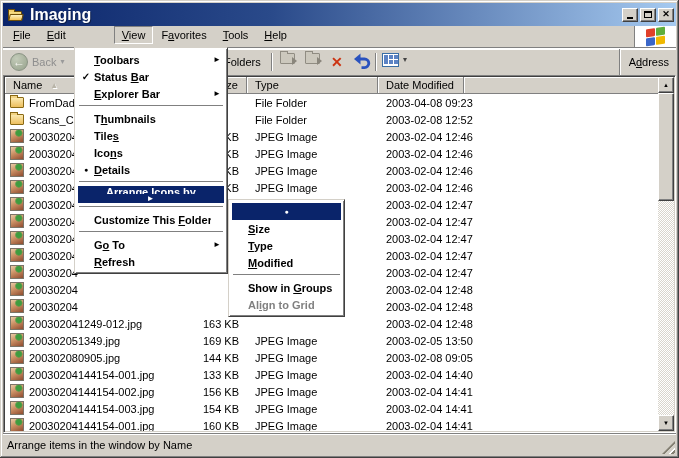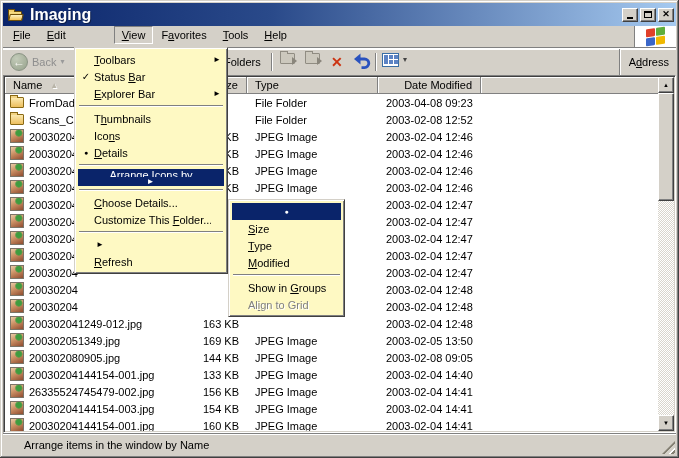--- a/index.html
+++ b/index.html
@@ -110,21 +110,21 @@
     box-shadow: inset 1px 1px 0 #404040, inset -1px -1px 0 #d4d0c8;
   }
   .lheader { position:absolute; left:1px; top:1px; right:17px; height:17px;
              display:flex; background:#d4d0c8; }
   .hcell { background:#d4d0c8; padding:2px 8px; white-space:nowrap; overflow:hidden;
            border-right:1px solid #808080; border-bottom:1px solid #808080;
            box-shadow: inset 1px 1px 0 #fff; display:flex; align-items:center; }
   .h-name { width:160px; }
   .h-size { width:82px; justify-content:flex-end; }
   .h-type { width:131px; }
-  .h-date { width:103px;justify-content:flex-end; }
+  .h-date { width:86px; }
   .h-fill { flex:1; border-right:none; }
   .sortarrow { font-size:8px; color:#b8b4a8; margin-left:8px;
                text-shadow:1px 1px 0 #fff; }
   .rows { position:absolute; left:1px; top:18px; right:17px; bottom:1px;
           background:#fff; overflow:hidden; }
   .row { height:17px; display:flex; align-items:center; position:relative; white-space:nowrap; }
   .ficon { position:absolute; left:5px; top:2px; width:14px; height:13px; }
   .ficon[data-icon="folder"] {
     background:linear-gradient(#fbe9b0,#edbf5e); border:1px solid #8a6914;
     border-radius:1px; height:11px; top:3px;
@@ -151,30 +151,30 @@
   .sbtn.up { top:0; } .sbtn.down { bottom:0; }
   .strack { position:absolute; left:0; right:0; top:16px; bottom:16px;
             background:repeating-conic-gradient(#ffffff 0% 25%, #d9d5cc 0% 50%) 0 0 / 2px 2px; }
   .sthumb { position:absolute; left:0; right:0; top:0; height:108px; background:#d4d0c8;
             border:1px solid; border-color:#fff #404040 #404040 #fff;
             box-shadow: inset -1px -1px 0 #808080; }
 
   
   .statusbar { position:absolute; left:3px; right:3px; bottom:3px; height:22px;
                border-top:1px solid #808080; box-shadow: inset 0 1px 0 #fff;
-               display:flex; align-items:center; padding-left:21px; }
+               display:flex; align-items:center; padding-left:4px; }
   .grip { position:absolute; right:1px; bottom:1px; width:13px; height:13px;
           background:repeating-linear-gradient(135deg, transparent 0 2px, #fff 2px 3px,
                      #848073 3px 5px, transparent 5px 6px);
           clip-path:polygon(100% 0, 100% 100%, 0 100%); }
 
   
-  .menu { position:absolute; background:#fef9c3; padding:3px;
+  .menu { position:absolute; background:#ffffff; padding:3px;
           border:1px solid; border-color:#d4d0c8 #404040 #404040 #d4d0c8;
-          box-shadow: inset 1px 1px 0 #fff, inset -1px -1px 0 #808080; }
+          box-shadow: inset 1px 1px 0 #fff, inset -1px -1px 0 #808080; font-weight: bold; }
   .viewmenu { left:74px; top:47px; width:154px; z-index:20; }
   .submenu  { left:228px; top:199px; width:117px; z-index:21; }
   .mi { height:17px; display:flex; align-items:center; white-space:nowrap; }
   .gut { width:16px; flex:none; text-align:center; font-size:10px; line-height:17px; }
   .gut.radio { font-size:7px; }
   .lbl { flex:1; overflow:hidden; }
   .subarr { width:13px; flex:none; font-size:8px; text-align:right; padding-right:3px; }
   .mi.hl { background:#0a246a; color:#fff;flex-direction:column; }
   .mi.dis .lbl { color:#808080; text-shadow:1px 1px 0 #fff; }
   .msep { height:0; border-top:1px solid #808080; border-bottom:1px solid #fff; margin:3px 1px; }
@@ -412,21 +412,21 @@
         <div class="row">
           <span class="ficon" data-icon="jpeg"></span>
           <span class="c-name">20030204144154-001.jpg</span>
           <span class="c-size">133 KB</span>
           <span class="c-type">JPEG Image</span>
           <span class="c-date">2003-02-04 14:40</span>
         </div>
 
         <div class="row">
           <span class="ficon" data-icon="jpeg"></span>
-          <span class="c-name">26335524745479-002.jpg</span>
+          <span class="c-name">20030204144154-002.jpg</span>
           <span class="c-size">156 KB</span>
           <span class="c-type">JPEG Image</span>
           <span class="c-date">2003-02-04 14:41</span>
         </div>
 
         <div class="row">
           <span class="ficon" data-icon="jpeg"></span>
           <span class="c-name">20030204144154-003.jpg</span>
           <span class="c-size">154 KB</span>
           <span class="c-type">JPEG Image</span>
@@ -473,48 +473,49 @@
       <span class="subarr">►</span>
     </div>
     <div class="msep"></div>
     <div class="mi">
       <span class="gut"></span>
       <span class="lbl">T<u>h</u>umbnails</span>
       <span class="subarr"></span>
     </div>
     <div class="mi">
       <span class="gut"></span>
+      <span class="lbl">Tile<u>s</u></span>
+      <span class="subarr"></span>
+    </div>
+    <div class="mi">
+      <span class="gut"></span>
       <span class="lbl">Ico<u>n</u>s</span>
       <span class="subarr"></span>
     </div>
     <div class="mi">
       <span class="gut radio">●</span>
       <span class="lbl"><u>D</u>etails</span>
       <span class="subarr"></span>
     </div>
     <div class="msep"></div>
     <div class="mi hl">
       <span class="gut"></span>
       <span class="lbl">Arrange <u>I</u>cons by</span>
       <span class="subarr">►</span>
     </div>
     <div class="msep"></div>
     <div class="mi">
       <span class="gut"></span>
-      <span class="lbl"><u>C</u>hoose Details...</span>
-      <span class="subarr"></span>
-    </div>
-    <div class="mi">
-      <span class="gut"></span>
       <span class="lbl">Customize This <u>F</u>older...</span>
       <span class="subarr"></span>
     </div>
     <div class="msep"></div>
     <div class="mi">
       <span class="gut"></span>
+      <span class="lbl">G<u>o</u> To</span>
       <span class="subarr">►</span>
     </div>
     <div class="mi">
       <span class="gut"></span>
       <span class="lbl"><u>R</u>efresh</span>
       <span class="subarr"></span>
     </div>
   </div>
 
   <div class="menu submenu">

